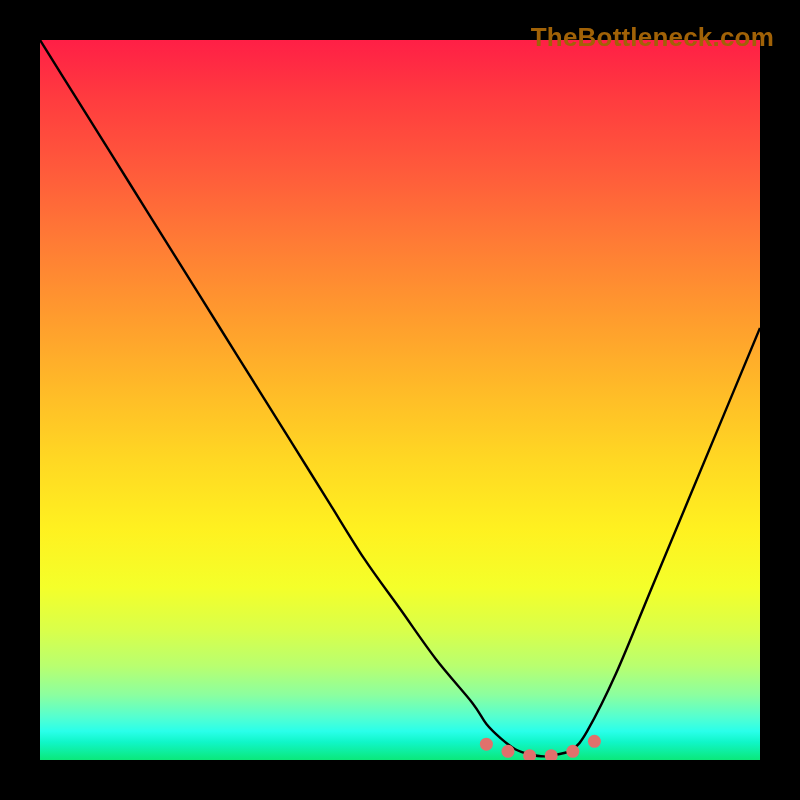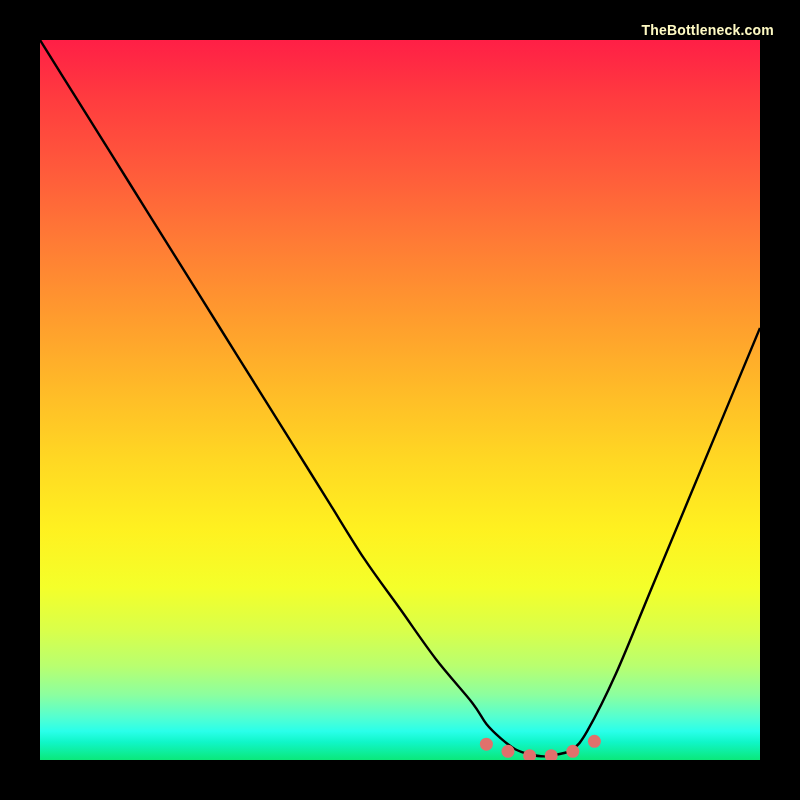--- a/index.html
+++ b/index.html
@@ -47,22 +47,22 @@
       #55ffd0 94%,
       #2affea 96%,
       #10f6c8 97.5%,
       #0be87a 100%
     );
   }
   .watermark {
     position: absolute;
     top: 2px;
     right: 6px;
-    color: #fef9c3;
-    font-size: 14px;
+    color: #a16207;
+    font-size: 26px;
     font-weight: 600;
     letter-spacing: 0.2px;
     user-select: none;
   }
   svg.curve {
     position: absolute;
     inset: 0;
   }
   .marker {
     fill: #e0716c;

